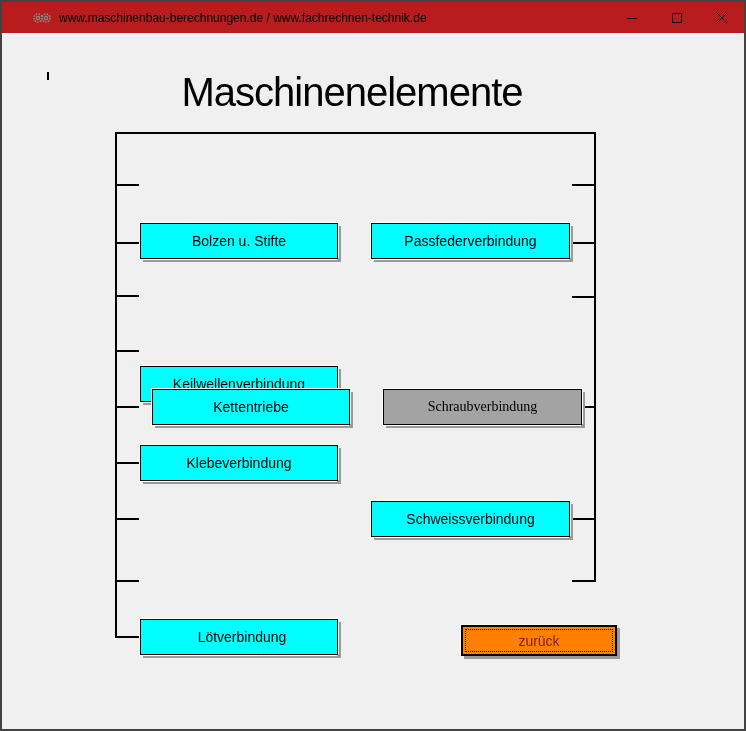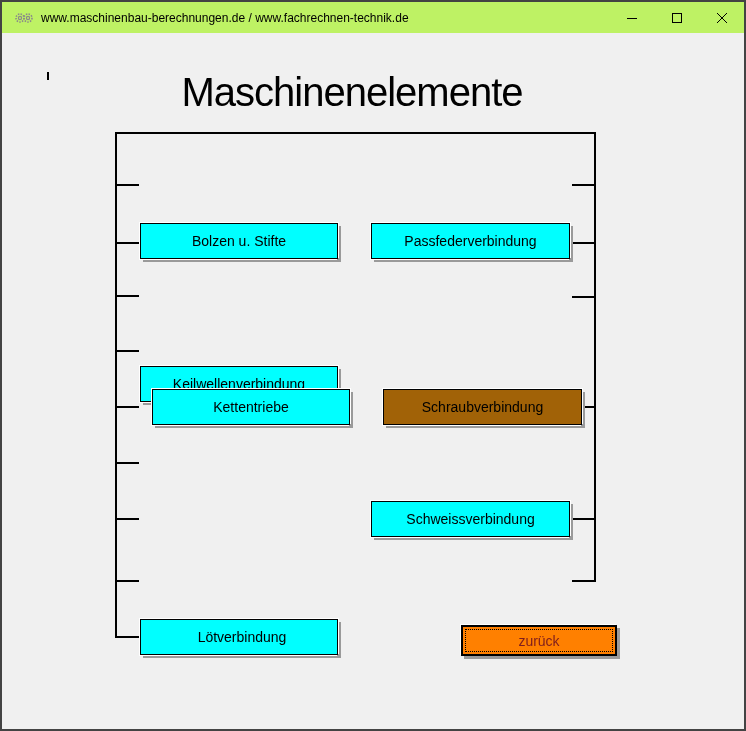--- a/index.html
+++ b/index.html
@@ -88,21 +88,21 @@
     font-size: 14px; color: #7f1d1d;
     cursor: pointer;
     font-family: "Liberation Sans", sans-serif;
   }
 </style>
 </head>
 <body>
 
 <div id="window" style="background: rgb(240, 240, 240);">
 
-  <div id="titlebar" style="background: #bef264;">
+  <div id="titlebar" style="background: #b91c1c; padding-left: 18px;">
     <svg id="app-icon" viewBox="0 0 20 14">
       <circle cx="6" cy="7" r="4" fill="none" stroke="#8a8a8a" stroke-width="1.6" stroke-dasharray="1.5 1.2"></circle>
       <circle cx="6" cy="7" r="1.6" fill="none" stroke="#8a8a8a" stroke-width="1.2"></circle>
       <circle cx="14" cy="7" r="4" fill="none" stroke="#8a8a8a" stroke-width="1.6" stroke-dasharray="1.5 1.2"></circle>
       <circle cx="14" cy="7" r="1.6" fill="none" stroke="#8a8a8a" stroke-width="1.2"></circle>
     </svg>
     <span id="title-text">www.maschinenbau-berechnungen.de / www.fachrechnen-technik.de</span>
     <div class="win-controls">
       <div class="win-btn" title="">
         <svg width="12" height="12" viewBox="0 0 12 12">
@@ -142,21 +142,22 @@
   <div class="line tick-r tr-1"></div>
   <div class="line tick-r tr-2"></div>
   <div class="line tick-r tr-3"></div>
   <div class="line tick-r tr-4"></div>
   <div class="line tick-r tr-5"></div>
   <div class="line tick-r tr-6"></div>
 
   <div class="nav-btn col-left row-a" style="background: rgb(0, 255, 255);">Bolzen u. Stifte</div>
   <div class="nav-btn col-left row-b" style="background: rgb(0, 255, 255); margin-top: 33px;">Keilwellenverbindung</div>
   <div class="nav-btn col-left row-c" style="background: rgb(0, 255, 255);">Kettentriebe</div>
+  <div class="nav-btn col-left row-d" style="background: rgb(0, 255, 255);">Klebeverbindung</div>
   <div class="nav-btn col-left row-f" style="background: rgb(0, 255, 255);">Lötverbindung</div>
 
   <div class="nav-btn col-right row-a" style="background: rgb(0, 255, 255);">Passfederverbindung</div>
-  <div class="nav-btn col-right row-c" style="background: #a16207;">Schraubverbindung</div>
+  <div class="nav-btn col-right row-c" style="background: #a3a3a3; font-family: Liberation Serif, serif;">Schraubverbindung</div>
   <div class="nav-btn col-right row-e" style="background: rgb(0, 255, 255);">Schweissverbindung</div>
 
   <div id="back-btn" style="background: rgb(255, 128, 0);">zurück</div>
 
 </div>
 
 </body></html>

